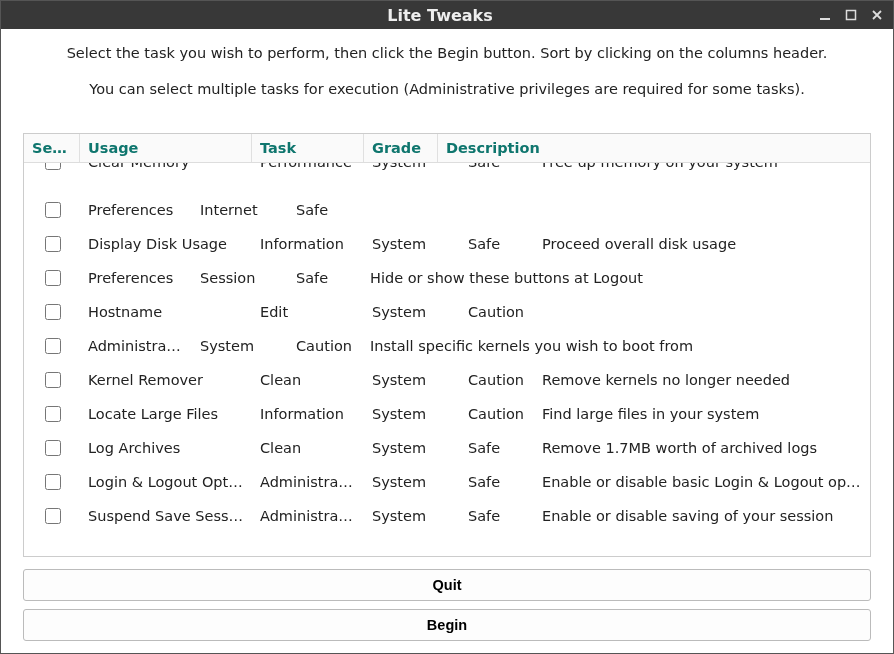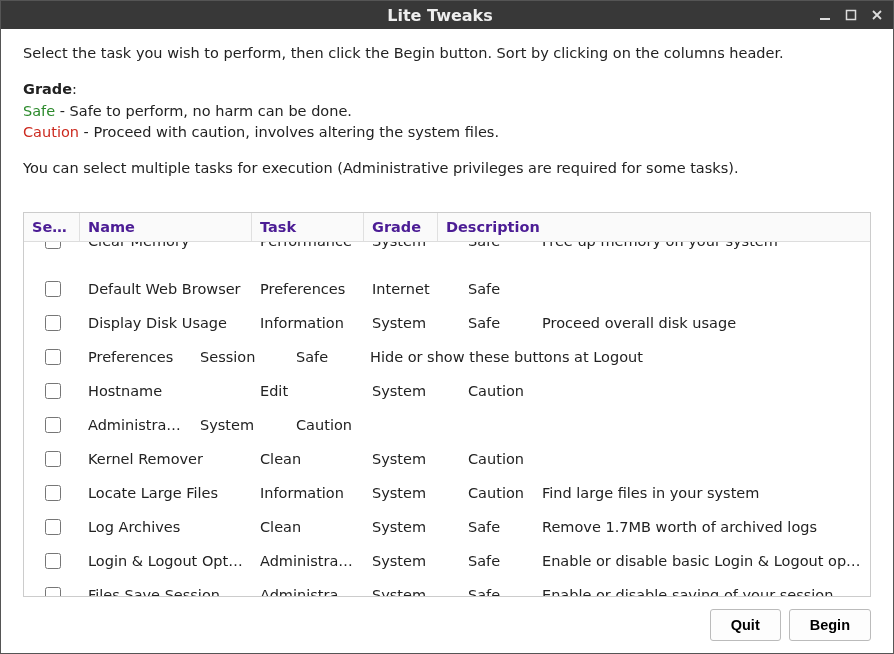--- a/index.html
+++ b/index.html
@@ -4,43 +4,43 @@
 <style>
   * { box-sizing: border-box; }
   html, body { margin: 0; padding: 0; font-family: "DejaVu Sans", "Liberation Sans", Arial, sans-serif; font-size: 14.5px; color: #222; background: #fff; }
   .window { width: 894px; height: 654px; border: 1px solid #555; display: flex; flex-direction: column; background: #fff; }
   .titlebar { height: 28px; background: #383838; color: #eee; display: flex; align-items: center; position: relative; flex-shrink: 0; }
   .titlebar-title { position: absolute; left: 0; right: 14px; text-align: center; font-weight: bold; font-size: 16px; pointer-events: none; }
   .titlebar-controls { position: absolute; right: 4px; top: 0; height: 28px; display: flex; align-items: center; gap: 2px; }
   .tb-btn { width: 24px; height: 24px; display: flex; align-items: center; justify-content: center; cursor: pointer; color: #ddd; }
   .tb-btn svg { display: block; }
   .content { padding: 14px 22px 12px 22px; flex: 1; display: flex; flex-direction: column; overflow: hidden; }
-  .intro { line-height: 1.5; margin-bottom: 18px; }
+  .intro { line-height: 1.5; margin-bottom: 18px; text-align: center; }
   .intro p { margin: 0 0 14px 0; }
   .grade-safe-label { color: #2c8a2c; }
   .grade-caution-label { color: #cc2a1f; }
   .table-wrap { border: 1px solid #ccc; flex: 1; display: flex; flex-direction: column; min-height: 0; }
-  .thead { display: flex; background: #fafafa; border-bottom: 1px solid #ddd; font-weight: 600; color: #4c1d95; flex-shrink: 0; }
+  .thead { display: flex; background: #fafafa; border-bottom: 1px solid #ddd; font-weight: 600; color: #0f766e; flex-shrink: 0; }
   .th, .td { padding: 6px 8px; white-space: nowrap; overflow: hidden; text-overflow: ellipsis; }
   .th { border-right: 1px solid #e0e0e0; cursor: pointer; user-select: none; }
   .th:last-child { border-right: none; }
   .col-select { width: 56px; flex-shrink: 0; }
   .col-name { width: 172px; flex-shrink: 0; }
   .col-task { width: 112px; flex-shrink: 0; }
   .col-category { width: 96px; flex-shrink: 0; }
   .col-grade { width: 74px; flex-shrink: 0; }
   .col-desc { flex: 1; min-width: 0; }
   .tbody { flex: 1; overflow-y: auto; overflow-x: hidden; }
   .row { display: flex; align-items: center; min-height: 30px; }
   .td { font-size: 14.5px; }
   .td.col-select { display: flex; align-items: center; justify-content: center; }
   .chk { width: 16px; height: 16px; }
   .row.partial { height: 14px; overflow: hidden; }
   .row.partial .td { padding-top: 0; padding-bottom: 0; position: relative; top: -16px; }
-  .footer { display: flex; justify-content: flex-end; padding-top: 12px; gap: 8px; flex-shrink: 0; }
+  .footer { display: flex; justify-content: flex-end; padding-top: 12px; gap: 8px; flex-shrink: 0; flex-direction: column; }
   .btn { padding: 7px 20px; border: 1px solid #bbb; background: #fdfdfd; border-radius: 3px; font-size: 14.5px; font-weight: 600; cursor: pointer; }
   .tbody::-webkit-scrollbar { width: 10px; }
   .tbody::-webkit-scrollbar-track { background: #f0f0f0; }
   .tbody::-webkit-scrollbar-thumb { background: #bbb; border-radius: 5px; }
 </style>
 </head>
 <body>
 
 <div class="window">
   <div class="titlebar">
@@ -60,52 +60,46 @@
         <svg width="12" height="12" viewBox="0 0 12 12">
             <path d="M2 2 L10 10 M10 2 L2 10" stroke="#ddd" stroke-width="1.8"></path>
           </svg>
       </div>
     </div>
   </div>
 
   <div class="content">
     <div class="intro">
       <p>Select the task you wish to perform, then click the Begin button. Sort by clicking on the columns header.</p>
-      <p>
-        <b><span>Grade</span></b>:<br>
-        <span class="grade-safe-label">Safe</span><span> - Safe to perform, no harm can be done.</span><br>
-        <span class="grade-caution-label">Caution</span><span> - Proceed with caution, involves altering the system files.</span>
-      </p>
       <p>You can select multiple tasks for execution (Administrative privileges are required for some tasks).</p>
     </div>
 
     <div class="table-wrap">
       <div class="thead">
         <div class="th col-select">Select</div>
-        <div class="th col-name">Name</div>
+        <div class="th col-name">Usage</div>
         <div class="th col-task">Task</div>
         <div class="th col-grade">Grade</div>
         <div class="th col-desc">Description</div>
       </div>
       <div class="tbody" id="tbody">
           <div class="row partial">
             <div class="td col-select">
               <input type="checkbox" class="chk" style="">
             </div>
             <div class="td col-name">Clear Memory</div>
             <div class="td col-task">Performance</div>
             <div class="td col-category">System</div>
             <div class="td col-grade">Safe</div>
             <div class="td col-desc">Free up memory on your system</div>
           </div>
           <div class="row">
             <div class="td col-select">
               <input type="checkbox" class="chk" style="">
             </div>
-            <div class="td col-name">Default Web Browser</div>
             <div class="td col-task">Preferences</div>
             <div class="td col-category">Internet</div>
             <div class="td col-grade">Safe</div>
           </div>
           <div class="row">
             <div class="td col-select">
               <input type="checkbox" class="chk" style="">
             </div>
             <div class="td col-name">Display Disk Usage</div>
             <div class="td col-task">Information</div>
@@ -131,29 +125,31 @@
             <div class="td col-category">System</div>
             <div class="td col-grade">Caution</div>
           </div>
           <div class="row">
             <div class="td col-select">
               <input type="checkbox" class="chk" style="">
             </div>
             <div class="td col-task">Administration</div>
             <div class="td col-category">System</div>
             <div class="td col-grade">Caution</div>
+            <div class="td col-desc">Install specific kernels you wish to boot from</div>
           </div>
           <div class="row">
             <div class="td col-select">
               <input type="checkbox" class="chk" style="">
             </div>
             <div class="td col-name">Kernel Remover</div>
             <div class="td col-task">Clean</div>
             <div class="td col-category">System</div>
             <div class="td col-grade">Caution</div>
+            <div class="td col-desc">Remove kernels no longer needed</div>
           </div>
           <div class="row">
             <div class="td col-select">
               <input type="checkbox" class="chk" style="">
             </div>
             <div class="td col-name">Locate Large Files</div>
             <div class="td col-task">Information</div>
             <div class="td col-category">System</div>
             <div class="td col-grade">Caution</div>
             <div class="td col-desc">Find large files in your system</div>
@@ -175,21 +171,21 @@
             <div class="td col-name">Login &amp; Logout Options</div>
             <div class="td col-task">Administration</div>
             <div class="td col-category">System</div>
             <div class="td col-grade">Safe</div>
             <div class="td col-desc">Enable or disable basic Login &amp; Logout options</div>
           </div>
           <div class="row">
             <div class="td col-select">
               <input type="checkbox" class="chk" style="">
             </div>
-            <div class="td col-name">Files Save Session</div>
+            <div class="td col-name">Suspend Save Session</div>
             <div class="td col-task">Administration</div>
             <div class="td col-category">System</div>
             <div class="td col-grade">Safe</div>
             <div class="td col-desc">Enable or disable saving of your session</div>
           </div>
         </div>
     </div>
 
     <div class="footer">
       <button class="btn">Quit</button>

